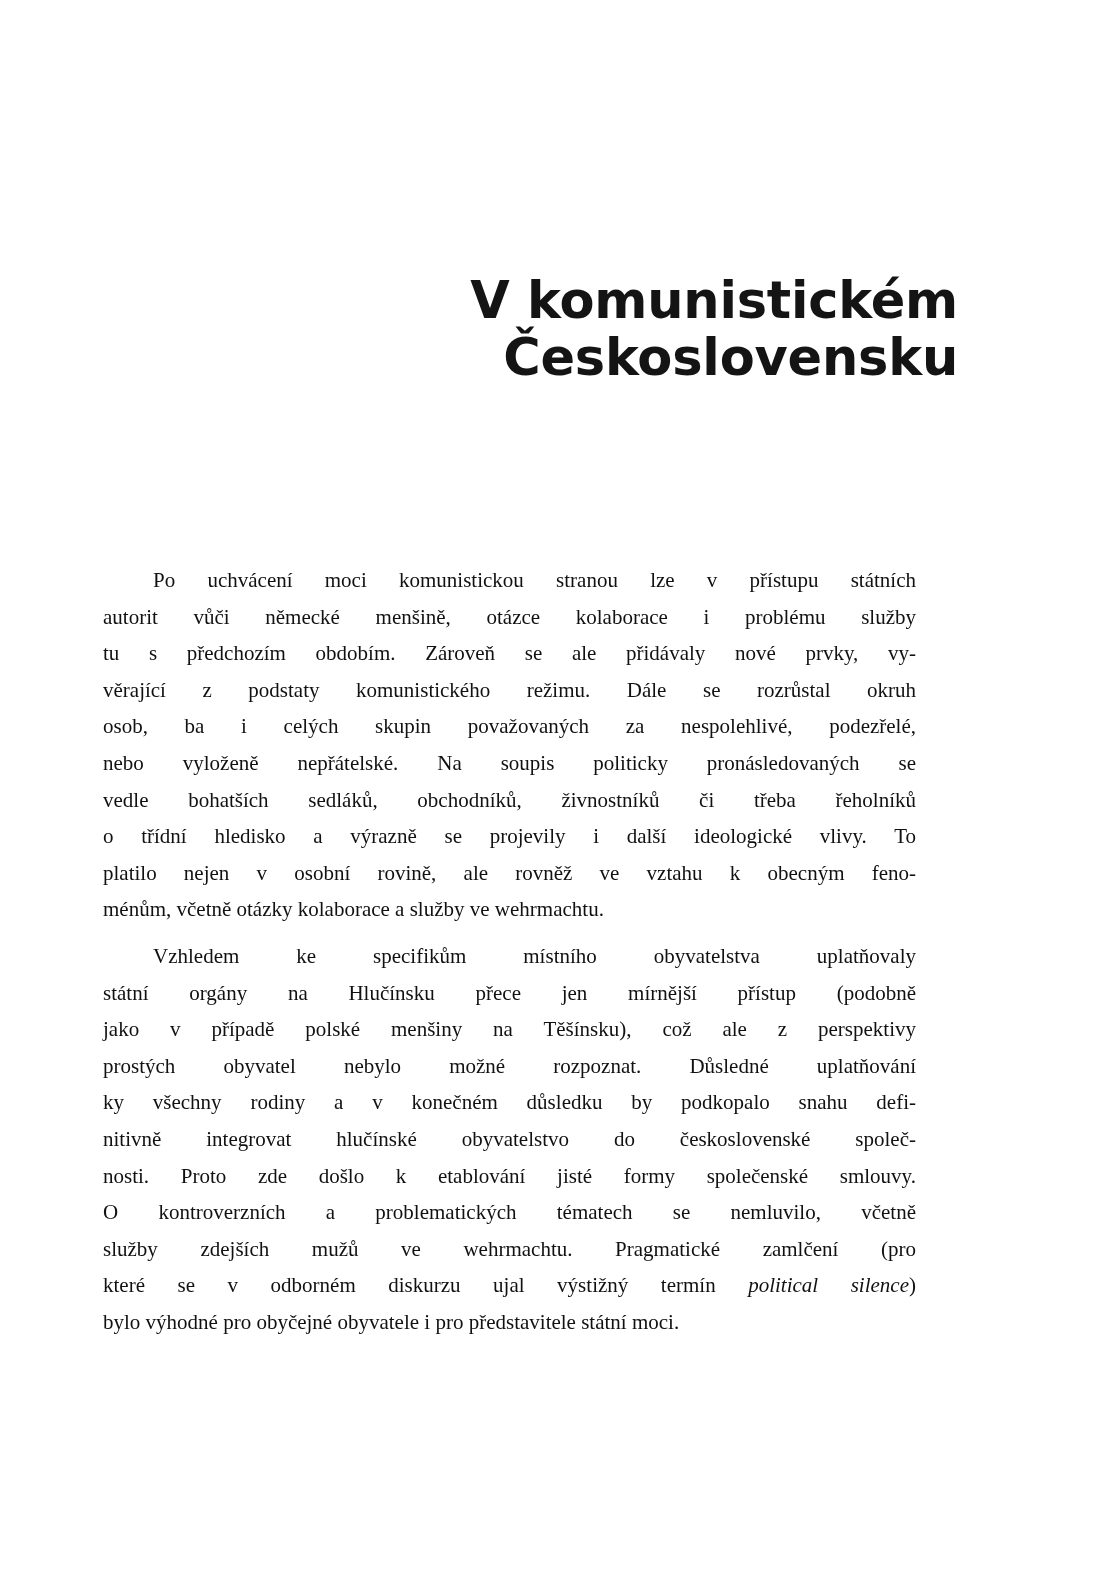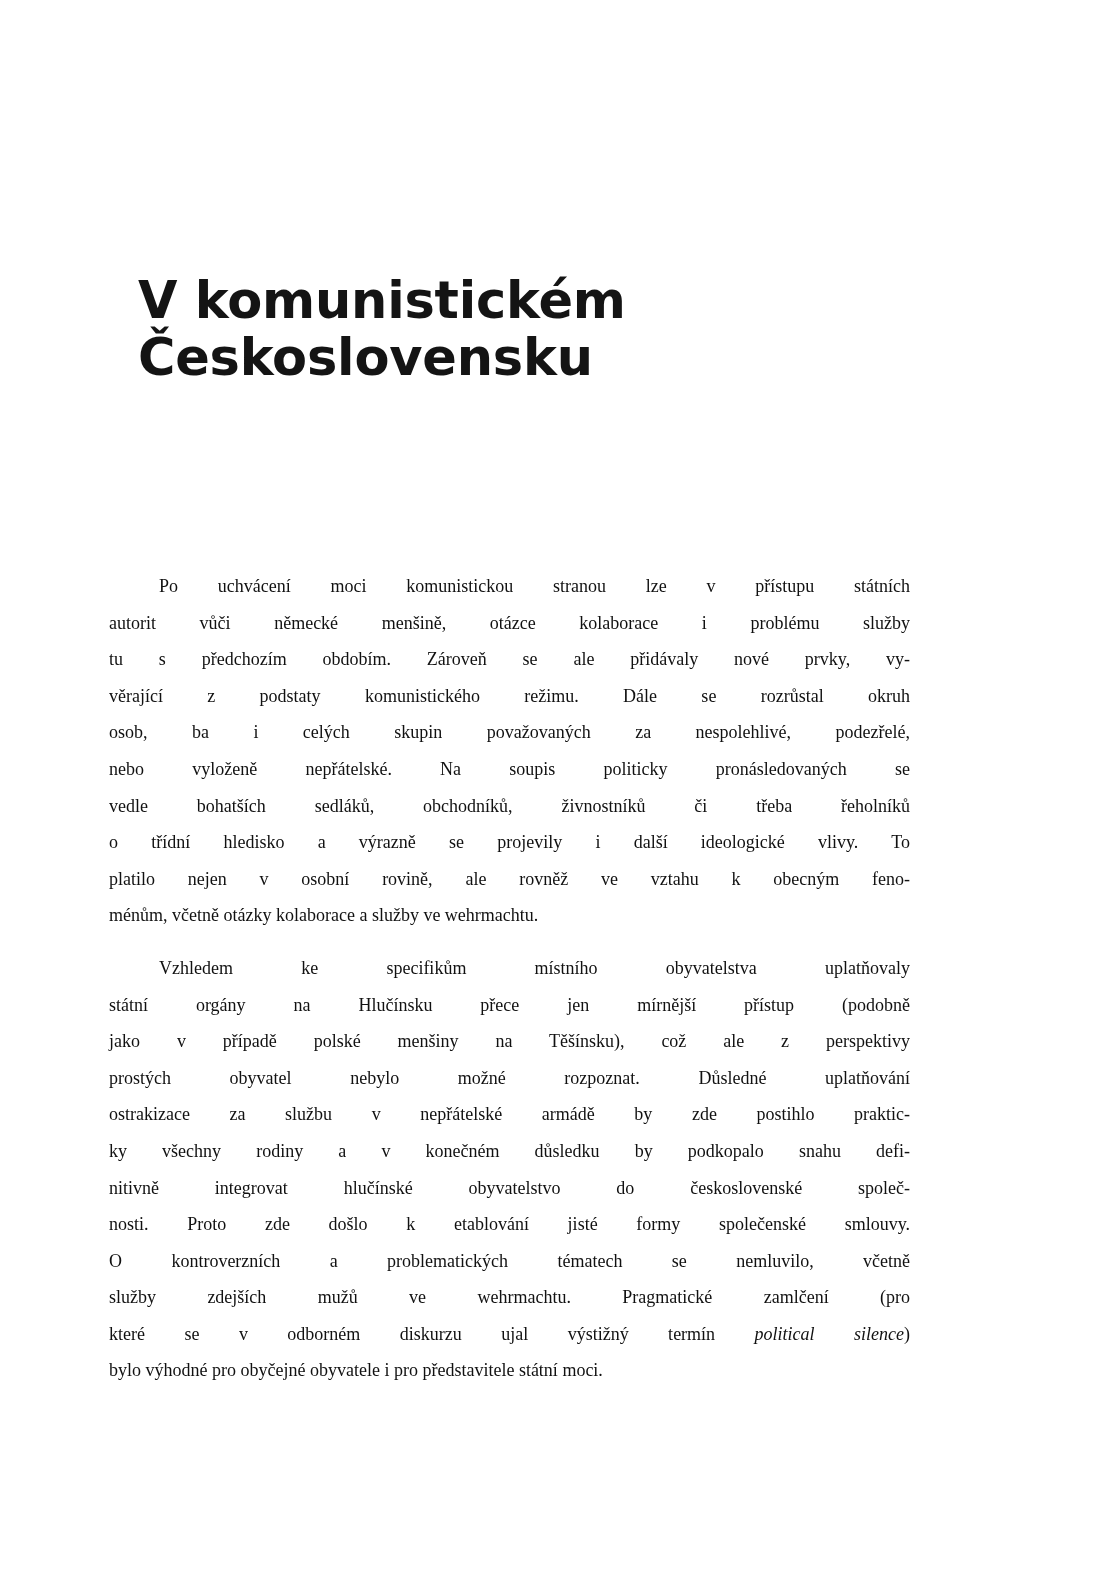--- a/index.html
+++ b/index.html
@@ -28,34 +28,35 @@
     font-weight: 700;
     font-size: 51px;
     line-height: 57px;
     letter-spacing: -0.2px;
     color: #141414;
     margin: 0;
   }
   .chapter-title .title-line {
     display: block;
     white-space: pre;
+    text-align: right;
   }
 
   
   .text-column {
     position: absolute;
     left: 93px;
     top: 552px;
     width: 833px;
   }
 
   .body-paragraph {
-    margin: 16px;
+    margin: 10px;
     font-family: "Liberation Serif", "DejaVu Serif", serif;
-    font-size: 18px;
+    font-size: 21px;
     line-height: 36.6px;
     color: #111111;
     text-align: justify;
     text-align-last: left;
     -webkit-font-smoothing: antialiased;
   }
 
   
   .body-paragraph .line {
     display: block;
@@ -98,21 +99,20 @@
       <span class="line">o třídní hledisko a výrazně se projevily i další ideologické vlivy. To</span>
       <span class="line">platilo nejen v osobní rovině, ale rovněž ve vztahu k obecným feno-</span>
       <span class="line line-last">ménům, včetně otázky kolaborace a služby ve wehrmachtu.</span>
     </p>
 
     <p class="body-paragraph">
       <span class="line line-indent">Vzhledem ke specifikům místního obyvatelstva uplatňovaly</span>
       <span class="line">státní orgány na Hlučínsku přece jen mírnější přístup (podobně</span>
       <span class="line">jako v případě polské menšiny na Těšínsku), což ale z perspektivy</span>
       <span class="line">prostých obyvatel nebylo možné rozpoznat. Důsledné uplatňování</span>
-      <span class="line">ostrakizace za službu v nepřátelské armádě by zde postihlo praktic-</span>
       <span class="line">ky všechny rodiny a v konečném důsledku by podkopalo snahu defi-</span>
       <span class="line">nitivně integrovat hlučínské obyvatelstvo do československé společ-</span>
       <span class="line">nosti. Proto zde došlo k etablování jisté formy společenské smlouvy.</span>
       <span class="line">O kontroverzních a problematických tématech se nemluvilo, včetně</span>
       <span class="line">služby zdejších mužů ve wehrmachtu. Pragmatické zamlčení (pro</span>
       <span class="line"><span>které se v odborném diskurzu ujal výstižný termín </span><em>political silence</em><span>)</span></span>
       <span class="line line-last">bylo výhodné pro obyčejné obyvatele i pro představitele státní moci.</span>
     </p>
 
   </div>

